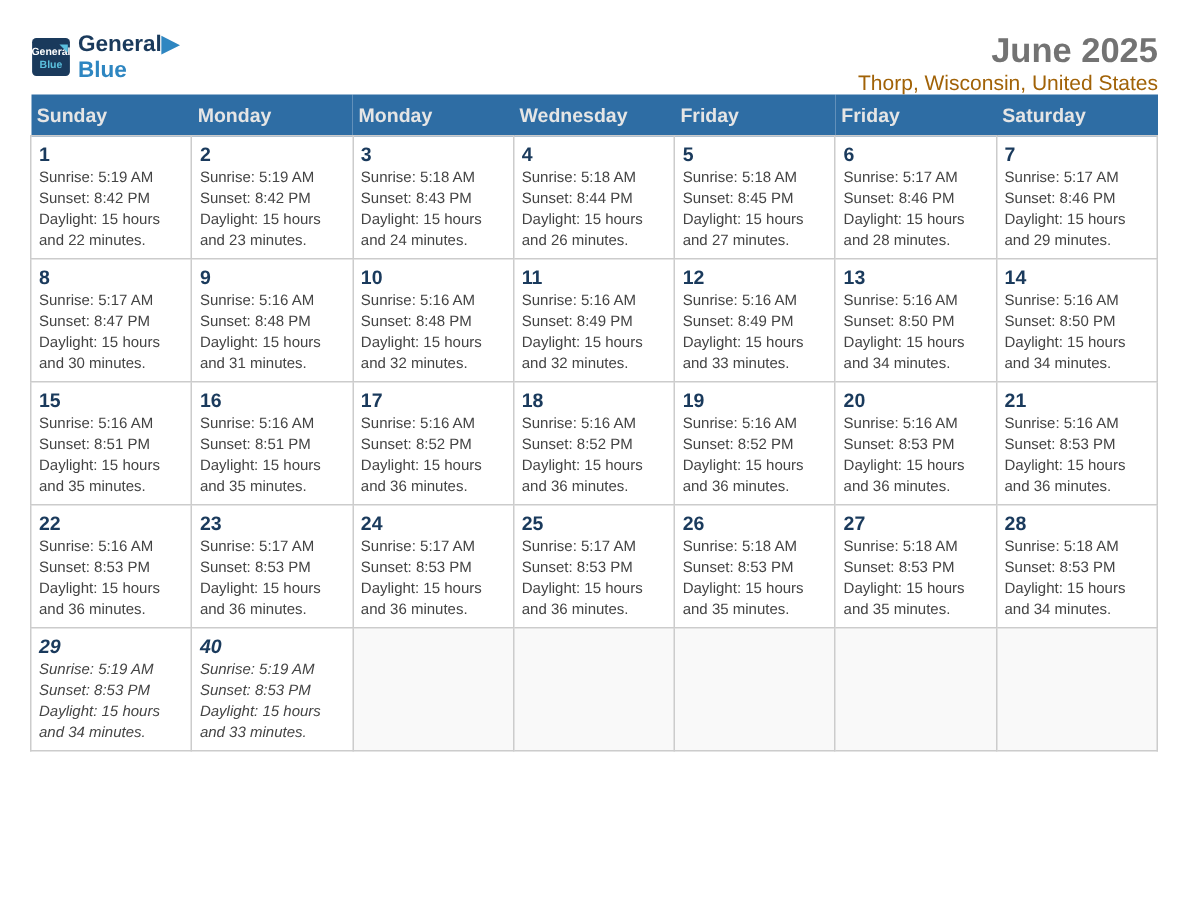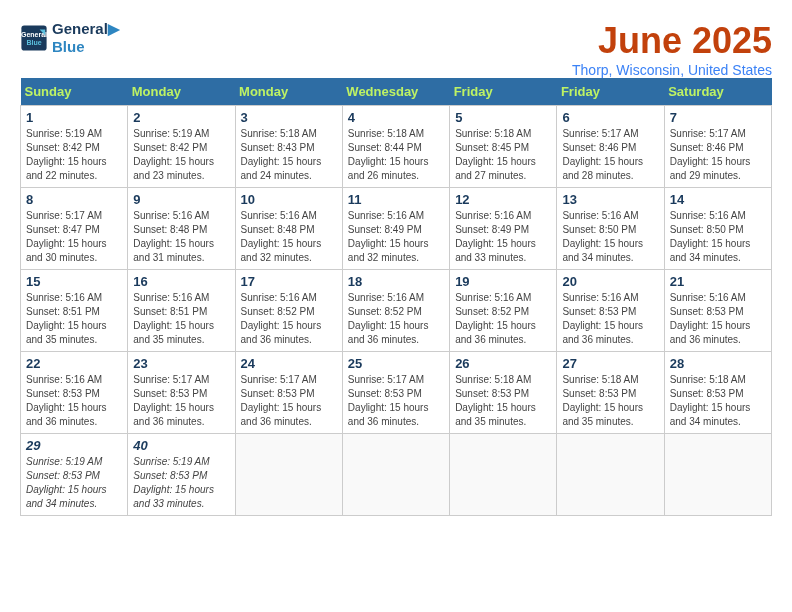--- a/index.html
+++ b/index.html
@@ -22,36 +22,36 @@
       gap: 4px;
     }
     .logo-icon {
       width: 28px;
       height: 28px;
     }
     .title-block {
       text-align: right;
     }
     .month-title {
-      font-size: 36px;
+      font-size: 23px;
       font-weight: bold;
-      color: #c2410c;
+      color: #737373;
     }
     .location {
       font-size: 14px;
-      color: #3b82f6;
+      color: #a16207;
     }
     table {
       width: 100%;
       border-collapse: collapse;
       font-size: 11px;
     }
     th {
       background-color: #2e6da4;
-      color: #bef264;
+      color: #e5e5e5;
       padding: 6px 4px;
       text-align: left;
       font-size: 13px;
       font-weight: bold;
     }
     td {
       border: 1px solid #ccc;
       vertical-align: top;
       padding: 4px 5px;
       width: 107px;

